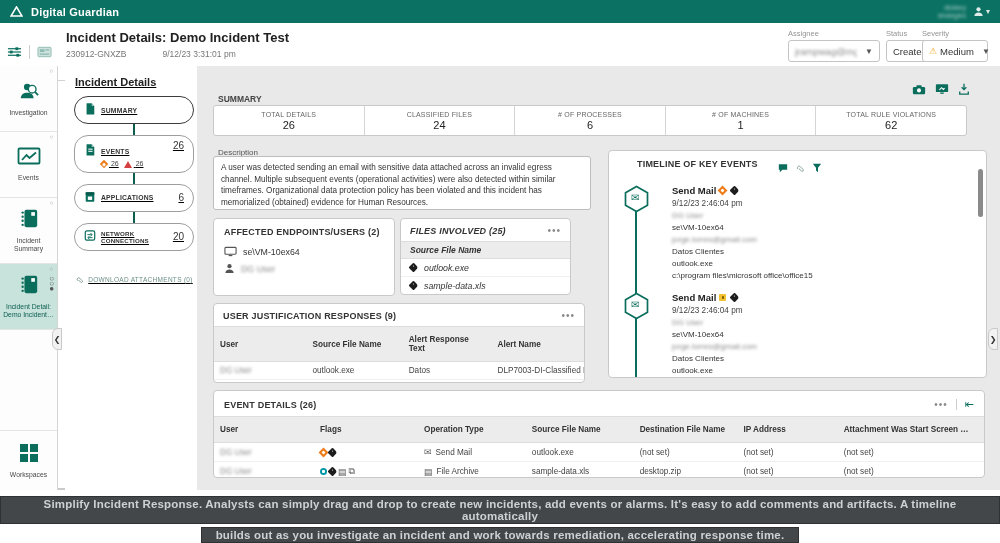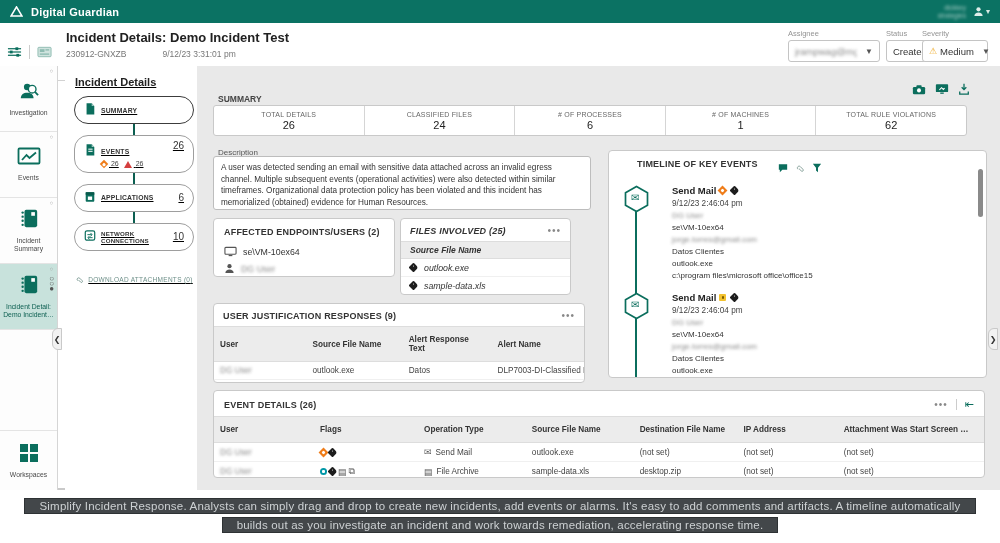--- a/index.html
+++ b/index.html
@@ -86,21 +86,21 @@
   .tl-hex { position:relative; width:27px; flex:0 0 27px; margin-right:22px; }
   .tl-hex svg { position:relative; z-index:2; }
   .tl-glyph { position:absolute; left:8px; top:7px; z-index:3; font-size:10px; color:#0b6e5d; }
   .tl-body { font-size:8px; color:#333; }
   .tl-title { font-size:9.5px; font-weight:bold; color:#222; display:flex; align-items:center; gap:3px; }
   .tl-time { font-size:8.2px; color:#444; margin:3px 0 2px 0; }
   .tl-line { line-height:12px; }
   #timeline-scroll { position:absolute; right:3px; top:18px; width:5px; height:48px; background:#8a8a8a; border-radius:3px; }
 
   
-  #endpoints-card { left:16px; top:152px; width:182px; height:59px; }
+  #endpoints-card { left:16px; top:152px; width:182px; height:78px; }
   #endpoints-card .card-title { padding:8px 10px 6px 10px; display:block; }
   .ep-row { display:flex; align-items:center; gap:6px; padding:3px 10px; font-size:8.8px; color:#333; }
 
   #files-card { left:203px; top:152px; width:171px; height:77px;font-style:italic; }
   .mini-head { display:flex; align-items:center; padding:7px 9px 5px 9px; }
   .more-menu { margin-left:auto; font-size:10px; color:#888; letter-spacing:1px; cursor:pointer; line-height:6px; }
   .tbl-subhead { background:#ececec; font-size:8.5px; font-weight:bold; color:#333; padding:3px 9px; border-top:1px solid #ddd; border-bottom:1px solid #ddd; }
   .file-row { display:flex; align-items:center; gap:5px; padding:3.5px 9px; font-size:8.8px; color:#333; border-bottom:1px solid #f0f0f0; }
 
   
@@ -131,21 +131,21 @@
   .op-cell { display:flex; align-items:center; gap:4px; }
   .opg { font-size:9px; color:#555; }
 
   
   .panel-handle { position:absolute; width:10px; height:22px; display:flex; align-items:center; justify-content:center; font-size:8px; color:#333; background:#f2f2f2; border:1px solid #c9c9c9; cursor:pointer; z-index:5; }
   #handle-left { left:52px; top:262px; border-radius:6px 0 0 6px; }
   #handle-right { left:988px; top:262px; border-radius:6px 0 0 6px; }
 
   
   #caption { position:absolute; left:0; top:496px; width:1000px; text-align:center; }
-  #caption span { display:inline-block; background:#43474a; color:#cdd1d3; font-size:11.5px; font-weight:normal; letter-spacing:.2px; padding:1px 14px; margin-bottom:1px; border:1px solid #2e3234; }
+  #caption span { display:inline-block; background:#43474a; color:#cdd1d3; font-size:11.5px; font-weight:bold; letter-spacing:.2px; padding:1px 14px; margin-bottom:1px; border:1px solid #2e3234; }
 </style>
 </head>
 <body>
 
 <div id="topbar">
   <span class="logo">
     <svg width="13" height="11" viewBox="0 0 14 12">
         <path d="M7 1 L13 11 H1 Z" fill="none" stroke="#fff" stroke-width="1.7"></path>
       </svg>
   </span>
@@ -332,21 +332,21 @@
       <div class="np-connector"></div>
       <div class="np-pill">
         <span>
           <svg width="12" height="13" viewBox="0 0 14 14">
               <rect x="1.5" y="1.5" width="11" height="11" rx="2" fill="none" stroke="#0b6e5d" stroke-width="1.4"></rect>
               <path d="M4 6h5M7.5 4l2 2-2 2" stroke="#0b6e5d" stroke-width="1.1" fill="none"></path>
               <path d="M10 9.5H5M6.5 7.5l-2 2 2 2" stroke="#0b6e5d" stroke-width="1.1" fill="none"></path>
             </svg>
         </span>
         <span class="np-label" style="font-size:6.2px;">NETWORK CONNECTIONS</span>
-        <span class="np-count">10</span>
+        <span class="np-count">20</span>
       </div>
     </div>
     <div class="np-download">
       <span>
         <svg width="9" height="9" viewBox="0 0 12 12">
             <path d="M3.5 7.5c-2-2 .8-5 2.8-3.2l3.2 3.2c1.4 1.4-.6 3.4-2 2L4.6 6.6" stroke="#6d8f88" stroke-width="1.1" fill="none"></path>
           </svg>
       </span>
       <span>DOWNLOAD ATTACHMENTS (0)</span>
     </div>

